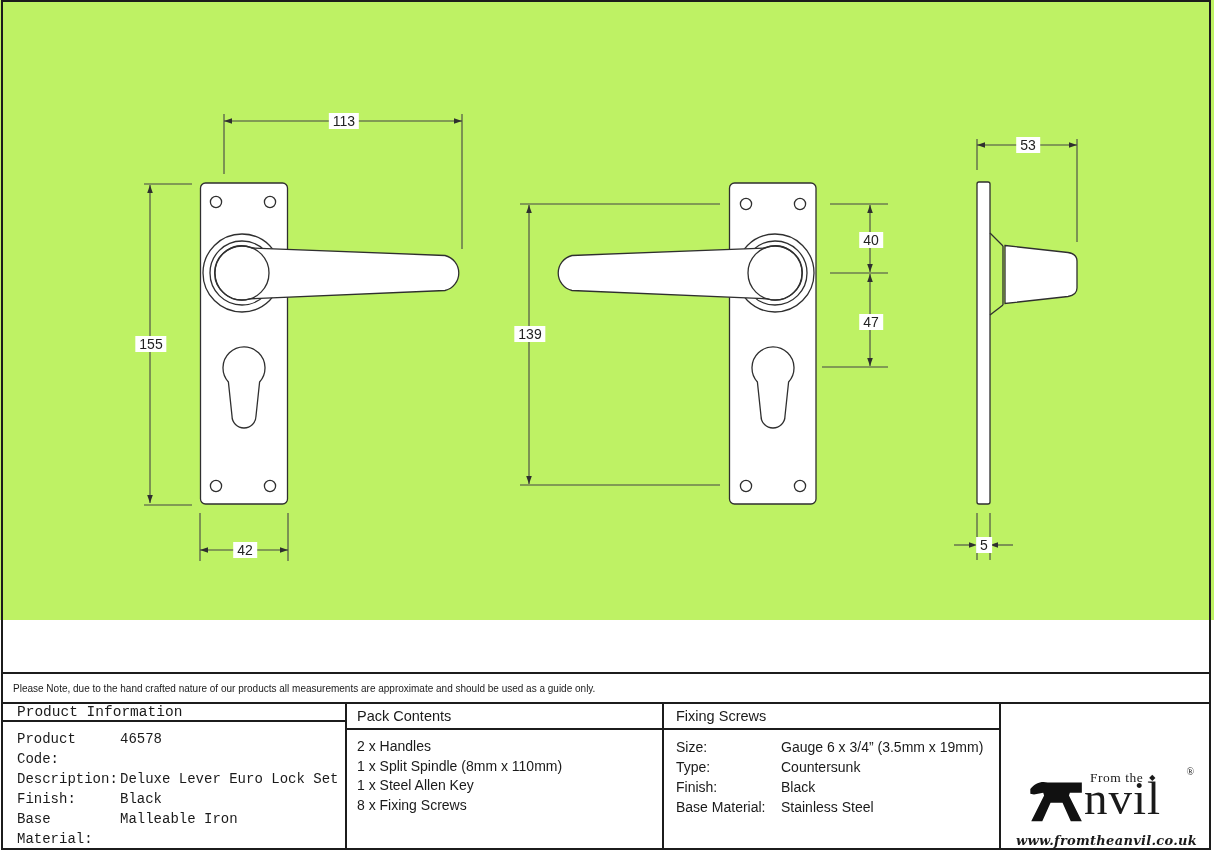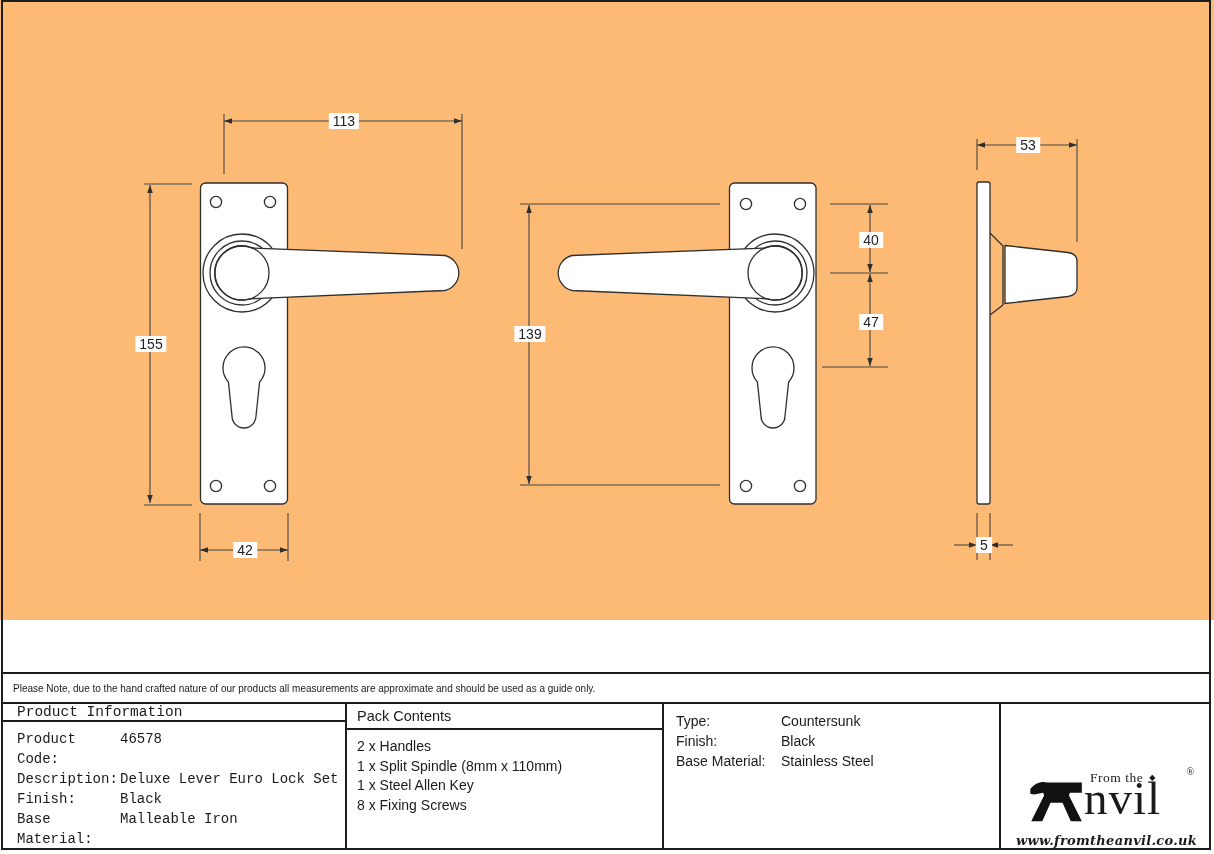--- a/index.html
+++ b/index.html
@@ -1,17 +1,17 @@
 <!DOCTYPE html>
 <html><head>
 <meta charset="utf-8">
 <style>
   html,body{margin:0;padding:0;width:1214px;height:854px;background:#fff;
     font-family:"Liberation Sans",sans-serif;color:#1a1a1a;overflow:hidden;}
-  .page{position:relative;width:1214px;height:620px;background:#fdba74;}
+  .page{position:relative;width:1214px;height:620px;background:#bef264;}
   .frame{position:absolute;left:1px;top:0;width:1206px;height:846px;border:2px solid #1c1c1c;}
   .drawing-svg{position:absolute;left:0;top:0;width:1214px;height:854px;pointer-events:none;}
   .dim-label{position:absolute;transform:translate(-50%,-50%);background:#fff;
     padding:0 4px;font-size:14px;color:#222;white-space:nowrap;z-index:2;}
   
   .bottom{position:absolute;left:0;right:0;top:670px;bottom:0;border-top:2px solid #1c1c1c;
     display:flex;flex-direction:column;background:#fff;z-index:3;}
   .note-row{height:28px;border-bottom:2px solid #1c1c1c;display:flex;align-items:center;
     padding-left:10px;font-size:10px;}
   .spec-table{flex:1;display:flex;min-height:0;}
@@ -189,21 +189,26 @@
           <div class="col-header">Pack Contents</div>
           <div class="col-body">
             <div class="pack-item">2 x Handles</div>
             <div class="pack-item">1 x Split Spindle (8mm x 110mm)</div>
             <div class="pack-item">1 x Steel Allen Key</div>
             <div class="pack-item">8 x Fixing Screws</div>
           </div>
         </div>
 
         <div class="col col-fixing">
+          <div class="col-header">Fixing Screws</div>
           <div class="col-body">
+            <div class="kv">
+              <span class="k">Size:</span>
+              <span class="v">Gauge 6 x 3/4” (3.5mm x 19mm)</span>
+            </div>
             <div class="kv">
               <span class="k">Type:</span>
               <span class="v">Countersunk</span>
             </div>
             <div class="kv">
               <span class="k">Finish:</span>
               <span class="v">Black</span>
             </div>
             <div class="kv">
               <span class="k">Base Material:</span>

